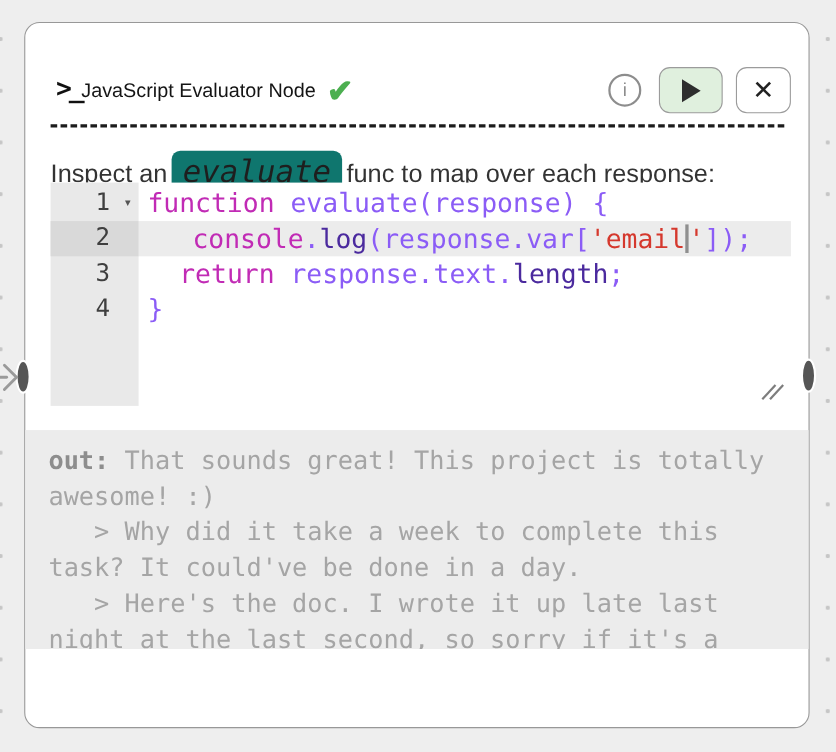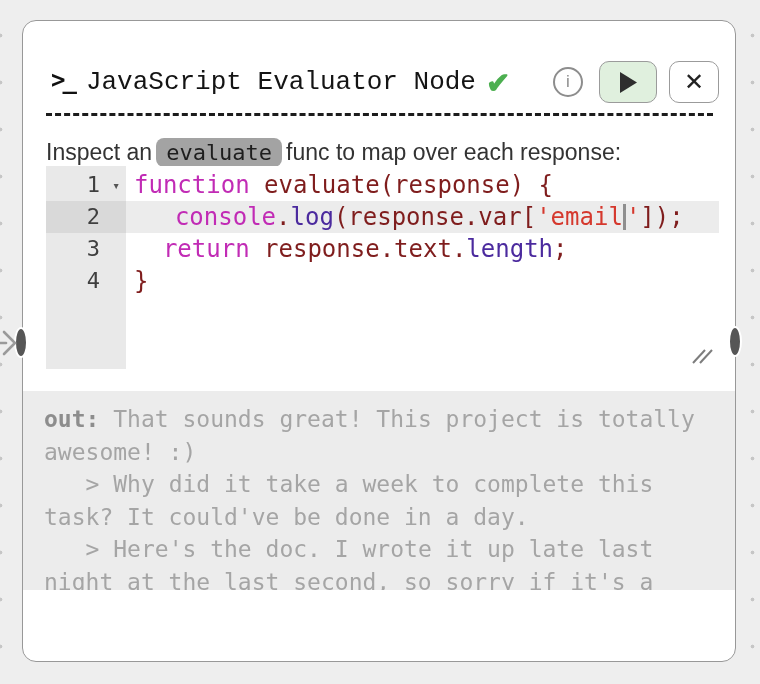--- a/index.html
+++ b/index.html
@@ -16,44 +16,44 @@
     background-position:-23px 12px;
     position:relative;
   }
   .card{
     position:absolute; left:22px; top:20px; width:714px; height:642px;
     background:#ffffff; border:1.5px solid #989898; border-radius:14px;
   }
   
   .header{position:absolute; left:28px; right:16px; top:36px; height:50px; display:flex; align-items:center;}
   .term-icon{font-family:"DejaVu Sans Mono", monospace; font-weight:700; font-size:24px; letter-spacing:-3px; color:#111; margin-top:-4px;}
-  .title{font-size:26px; font-weight:500; color:#141414; margin-left:12px; white-space:nowrap;font-family:Liberation Mono, monospace;}
+  .title{font-size:18px; font-weight:500; color:#141414; margin-left:0; white-space:nowrap;}
   .check{font-size:29px; font-weight:700; color:var(--check-green); margin-left:10px; margin-top:2px;}
   .spacer{flex:1;}
   .info-btn{width:30px; height:30px; border-radius:50%; border:2px solid #8d8d8d; color:#8d8d8d;
     display:flex; align-items:center; justify-content:center; font-size:17px; font-weight:500; margin-right:16px; background:#fff; cursor:pointer;}
   .btn{height:42px; border-radius:10px; border:1.8px solid #9b9b9b; display:flex; align-items:center; justify-content:center; cursor:pointer;}
   .play-btn{width:58px; background:var(--play-bg);}
   .close-btn{width:50px; background:#ffffff; font-size:24px; color:#222; margin-left:12px;}
   
   .divider{position:absolute; left:23px; right:22px; top:92px; border-top:3px dashed #1c1c1c;}
   
   .instruction{position:absolute; left:23px; top:118px; font-size:23px; color:#333; white-space:nowrap;}
-  .chip{font-family:"DejaVu Sans Mono", monospace; font-size:22px; color:#1e1e1e; background:#a3a3a3; border-radius:8px; padding:2px 10px; margin:0 4px;}
+  .chip{font-family:"DejaVu Sans Mono", monospace; font-size:28px; color:#1e1e1e; background:#0f766e; border-radius:8px; padding:2px 10px; margin:0 4px;font-style:italic;}
   
   .editor{position:absolute; left:23px; top:145px; width:673px; height:203px; background:#ffffff; cursor:text;}
   .gutter-bg{position:absolute; left:0; top:0; bottom:0; width:80px; background:#e9e9e9;}
   #editor-rows{position:absolute; left:0; top:3px; right:0;}
   .row{display:flex; height:32px; line-height:32px;}
   .gnum{width:80px; flex:0 0 80px; text-align:right; padding-right:26px; font-family:"DejaVu Sans Mono", monospace; font-size:22px; color:#3f3f3f; position:relative;}
   .fold{position:absolute; right:6px; top:50%; transform:translateY(-50%); font-size:13px; color:#555; line-height:1;}
   .code{flex:1; font-family:"DejaVu Sans Mono", monospace; font-size:24px; white-space:pre; padding-left:8px;}
   .row.active .gnum{background:#d9d9d9;}
   .row.active .code{background:#ececec;padding-left:20px;}
-  .tok-plain{color:#7f1d1d;} .tok-kw{color:var(--keyword);} .tok-fn{color:var(--function);} .tok-str{color:var(--string);}
+  .tok-plain{color:#8b5cf6;} .tok-kw{color:var(--keyword);} .tok-fn{color:var(--function);} .tok-str{color:var(--string);}
   .cursor{display:inline-block; width:3px; height:26px; background:#8f8f8f; vertical-align:bottom; margin-bottom:3px;}
   
   .resize{position:absolute; right:22px; top:325px; width:22px; height:18px; cursor:nwse-resize;}
   
   .output{position:absolute; left:0; right:0; top:370px; height:199px; background:#ececec;
     padding:12px 20px 0 21px; font-family:"DejaVu Sans Mono", monospace; font-size:23px; line-height:32.5px;
     color:#a5a5a5; white-space:pre-wrap; overflow:hidden;}
   .out-label{font-weight:700; color:#8d8d8d;}
   
   .footer{position:absolute; left:0; right:0; top:569px; bottom:0; background:var(--footer-bg);

